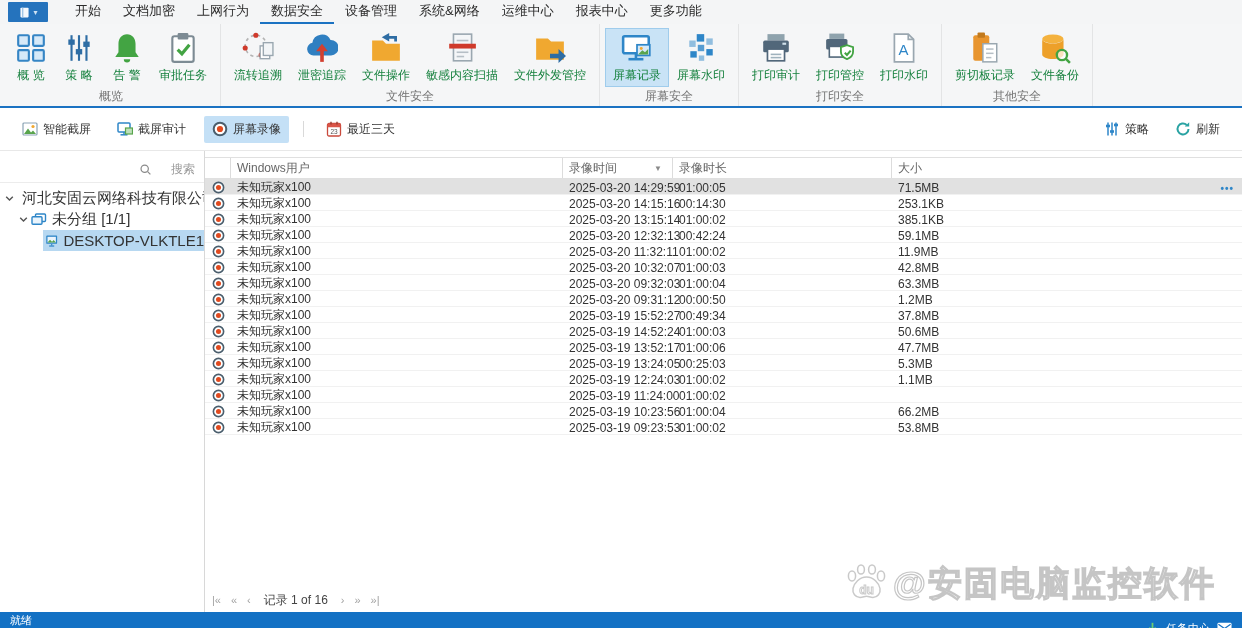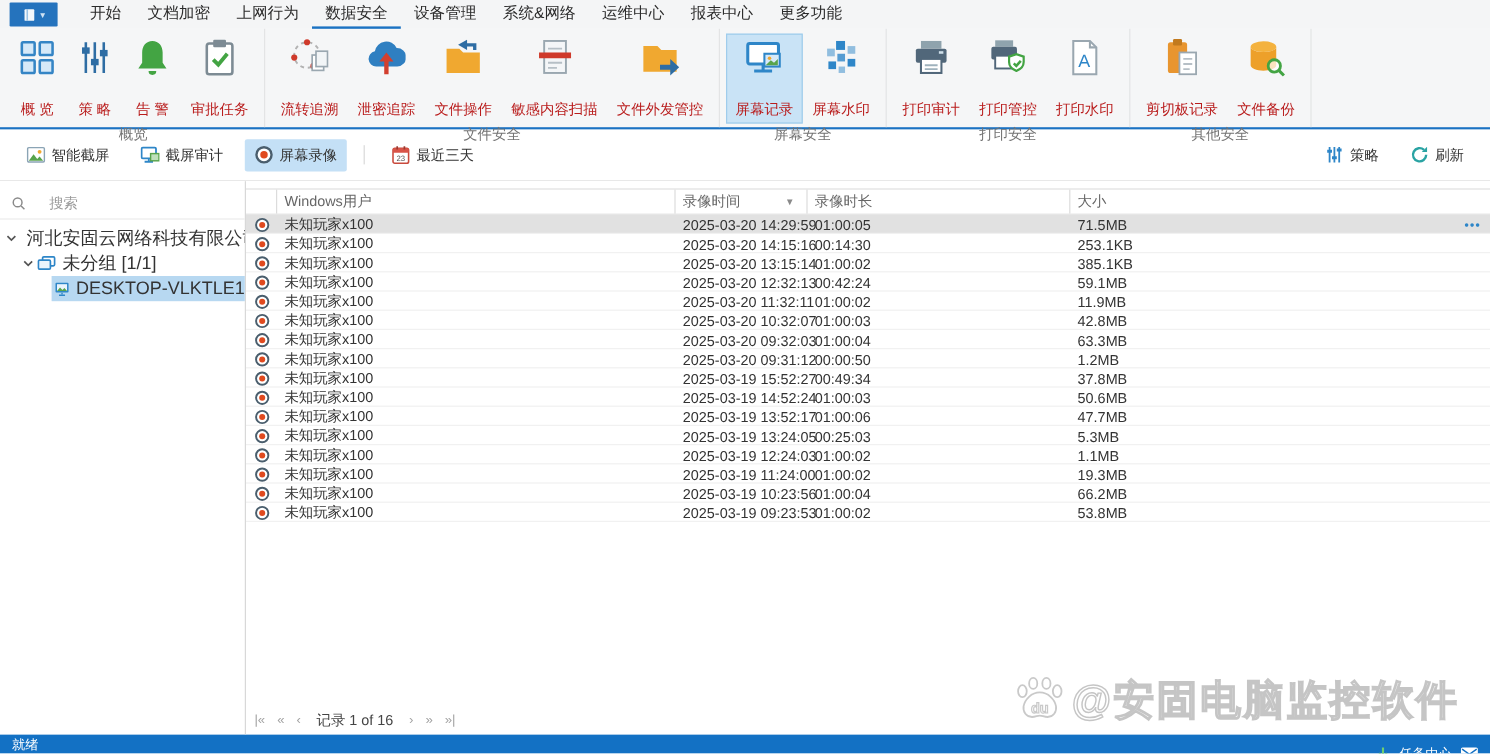--- a/index.html
+++ b/index.html
@@ -20,35 +20,35 @@
   .tabs { display:flex; margin-left:16px; height:24px; }
   .tab { padding:0 11px; font-size:13px; color:#2b2b2b; line-height:22px; height:24px; cursor:pointer; border-bottom:2px solid transparent; white-space:nowrap; }
   .tab.active { border-bottom-color:#1b72c2; }
 
   
   .ribbon { height:82px; background:#f5f6f7; display:flex; padding-left:2px; }
   .rgroup { display:flex; flex-direction:column; border-right:1px solid #e3e4e5; }
   .ritems { flex:1; display:flex; align-items:flex-start; padding:4px 5px 0; }
   .ritem { display:flex; flex-direction:column; align-items:center; padding:3px 7px 2px; border:1px solid transparent; cursor:pointer; }
   .ritem.selected { background:#c9e3f6; border-color:#9fccec; }
-  .rlabel { font-size:12px; color:#b91c1c; margin-top:19px; white-space:nowrap; }
+  .rlabel { font-size:12px; color:#15803d; margin-top:3px; white-space:nowrap; }
   .rgroup-label { text-align:center; font-size:12px; color:#737373; padding:1px 0 5px; }
   .ribbon-line { height:2px; background:#1b72c2; }
 
   
   .subbar { height:42px; background:#fff; display:flex; align-items:center; justify-content:space-between; padding:0 14px; }
   .subbar-left, .subbar-right { display:flex; align-items:center; gap:10px; }
   .tbtn { display:flex; align-items:center; gap:5px; padding:5px 8px; border-radius:2px; cursor:pointer; color:#333; white-space:nowrap; }
   .tbtn.selected { background:#c4e0f6; }
   .vsep { width:1px; height:16px; background:#d9d9d9; margin:0 4px; }
 
   
   .content { height:462px; display:flex; border-top:1px solid #e8e8e8; }
   .sidebar { width:205px; border-right:1px solid #d8d8d8; padding-top:6px; display:flex; flex-direction:column; background:#fff; }
-  .search-row { height:26px; display:flex; align-items:center; gap:19px; padding:0 9px; color:#9a9a9a; border-bottom:1px solid #ececec; cursor:text; }
+  .search-row { height:26px; display:flex; align-items:center; gap:19px; padding:0 9px; color:#9a9a9a; border-bottom:1px solid #ececec; cursor:text;justify-content:flex-end; }
   .tree { padding-top:5px; }
   .trow { height:21px; display:flex; align-items:center; font-size:15px; color:#333; cursor:pointer; }
   .tnode { flex:1; display:flex; align-items:center; gap:5px; height:100%; padding-left:2px; white-space:nowrap; overflow:hidden; }
   .tnode.selected { background:#b7d8f1; }
 
   .main { flex:1; display:flex; flex-direction:column; padding-top:6px; background:#fff; }
   .thead { height:22px; display:grid; grid-template-columns:26px 332px 110px 219px 1fr; border-top:1px solid #e0e0e0; border-bottom:1px solid #e0e0e0; align-items:center; color:#666; }
   .th { padding-left:6px; border-right:1px solid #dcdcdc; height:100%; display:flex; align-items:center; white-space:nowrap; }
   .th:last-child { border-right:none; }
   .sort { margin-left:auto; margin-right:10px; font-size:8px; color:#8a8a8a; }
@@ -651,21 +651,20 @@
             <span class="icon i13">
               <svg viewBox="0 0 16 16">
                 <circle cx="8" cy="8" r="6.3" fill="#ffffff" stroke="#4a5e6d" stroke-width="2"></circle>
                 <circle cx="8" cy="8" r="3.1" fill="#e04a1f"></circle>
               </svg>
             </span>
           </div>
           <div class="td">未知玩家x100</div>
           <div class="td">2025-03-19 11:24:00</div>
           <div class="td">01:00:02</div>
-          <div class="td">19.3MB</div>
         </div>
         <div class="tr">
           <div class="td c-icon">
             <span class="icon i13">
               <svg viewBox="0 0 16 16">
                 <circle cx="8" cy="8" r="6.3" fill="#ffffff" stroke="#4a5e6d" stroke-width="2"></circle>
                 <circle cx="8" cy="8" r="3.1" fill="#e04a1f"></circle>
               </svg>
             </span>
           </div>

